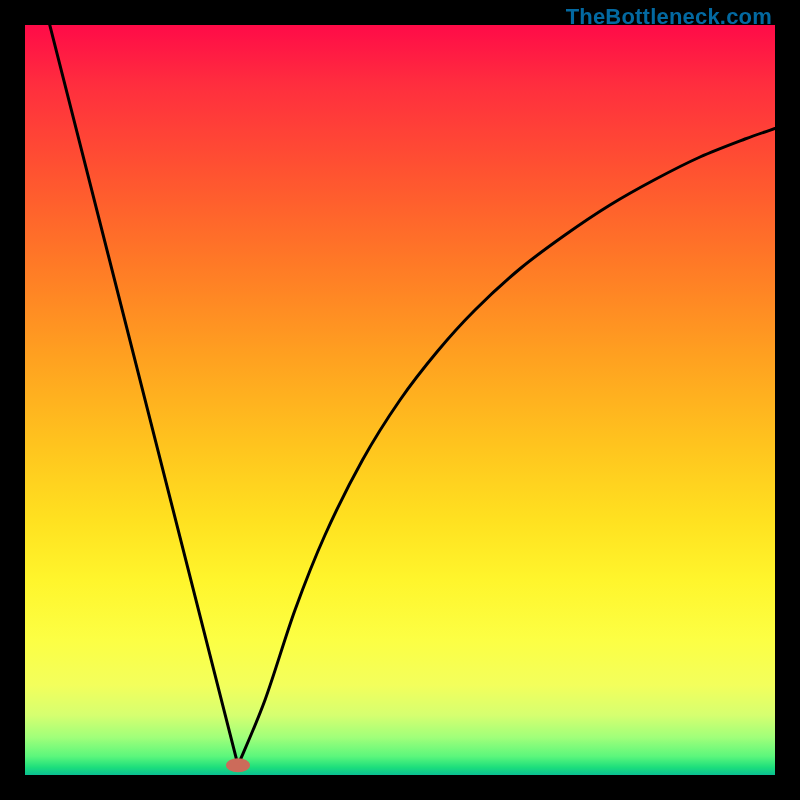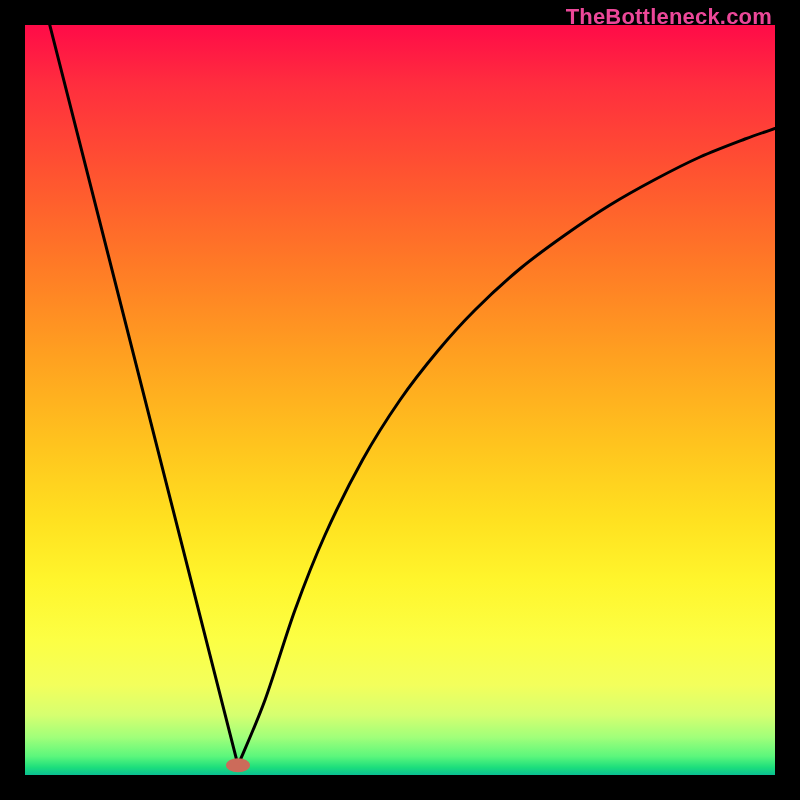--- a/index.html
+++ b/index.html
@@ -47,21 +47,21 @@
     );
   }
   .curve {
     position: absolute;
     inset: 0;
   }
   .watermark {
     position: absolute;
     top: 4px;
     right: 28px;
-    color: #ec4899;
+    color: #0369a1;
     font-size: 22px;
     font-weight: 600;
     letter-spacing: 0.2px;
     user-select: none;
     text-align: center;
   }
 </style>
 </head>
 <body>
 

